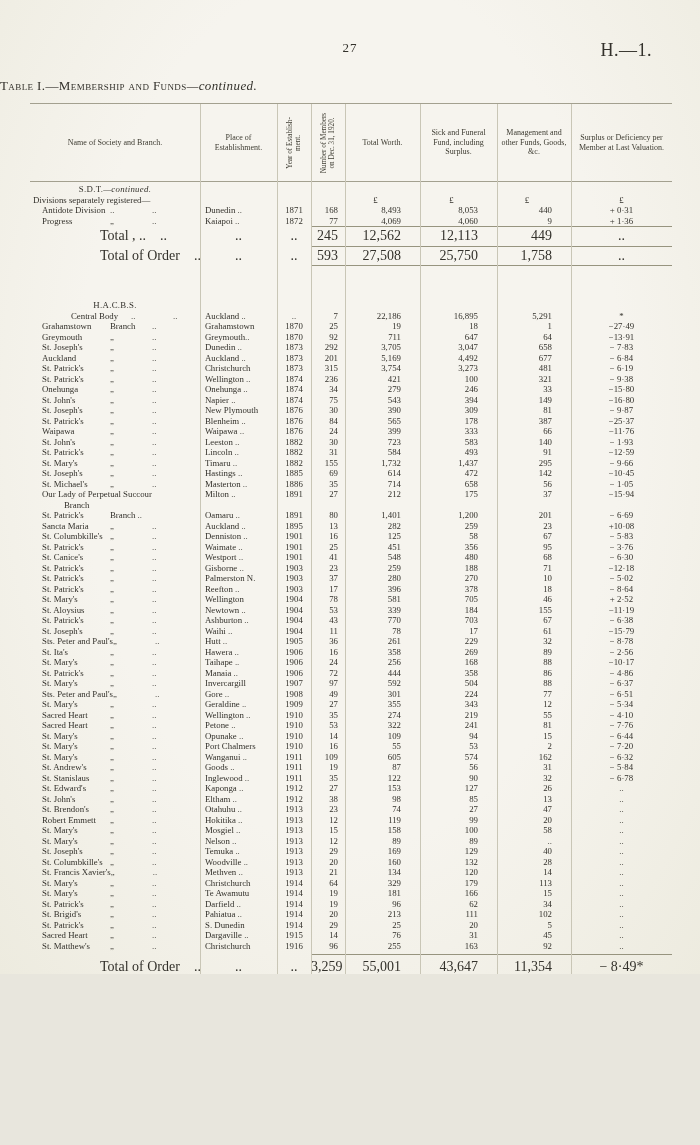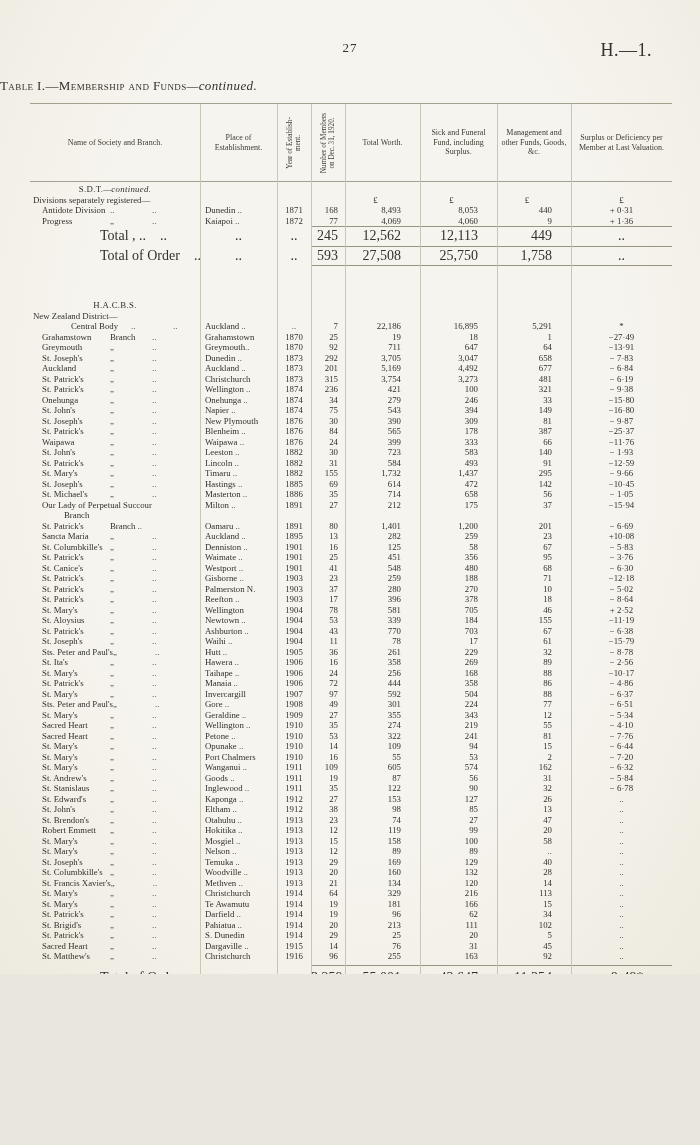--- a/index.html
+++ b/index.html
@@ -146,30 +146,20 @@
           <div class="cn sechead"><span>H.A.C.B.S.</span></div>
           <div></div>
           <div></div>
           <div></div>
           <div></div>
           <div></div>
           <div></div>
           <div></div>
         </div>
         <div class="rrow grid8">
-          <div class="cn sub">New Zealand District—</div>
-          <div></div>
-          <div></div>
-          <div></div>
-          <div class="cur"></div>
-          <div class="cur"></div>
-          <div class="cur"></div>
-          <div class="cv"></div>
-        </div>
-        <div class="rrow grid8">
           <div class="cn ind2"><span class="nm">Central Body</span><span class="md">..</span><span class="dt">..</span></div>
           <div class="cp">Auckland ..</div>
           <div class="cy">..</div>
           <div class="cm">7</div>
           <div class="cw">22,186</div>
           <div class="cs">16,895</div>
           <div class="cg">5,291</div>
           <div class="cv">*</div>
         </div>
         <div class="rrow grid8">
@@ -691,21 +681,21 @@
           <div class="cs">120</div>
           <div class="cg">14</div>
           <div class="cv">..</div>
         </div>
         <div class="rrow grid8">
           <div class="cn"><span class="nm">St. Mary's</span><span class="md">„</span><span class="dt">..</span></div>
           <div class="cp">Christchurch</div>
           <div class="cy">1914</div>
           <div class="cm">64</div>
           <div class="cw">329</div>
-          <div class="cs">216</div>
+          <div class="cs">179</div>
           <div class="cg">113</div>
           <div class="cv">..</div>
         </div>
         <div class="rrow grid8">
           <div class="cn"><span class="nm">St. Mary's</span><span class="md">„</span><span class="dt">..</span></div>
           <div class="cp">Te Awamutu</div>
           <div class="cy">1914</div>
           <div class="cm">19</div>
           <div class="cw">181</div>
           <div class="cs">166</div>

